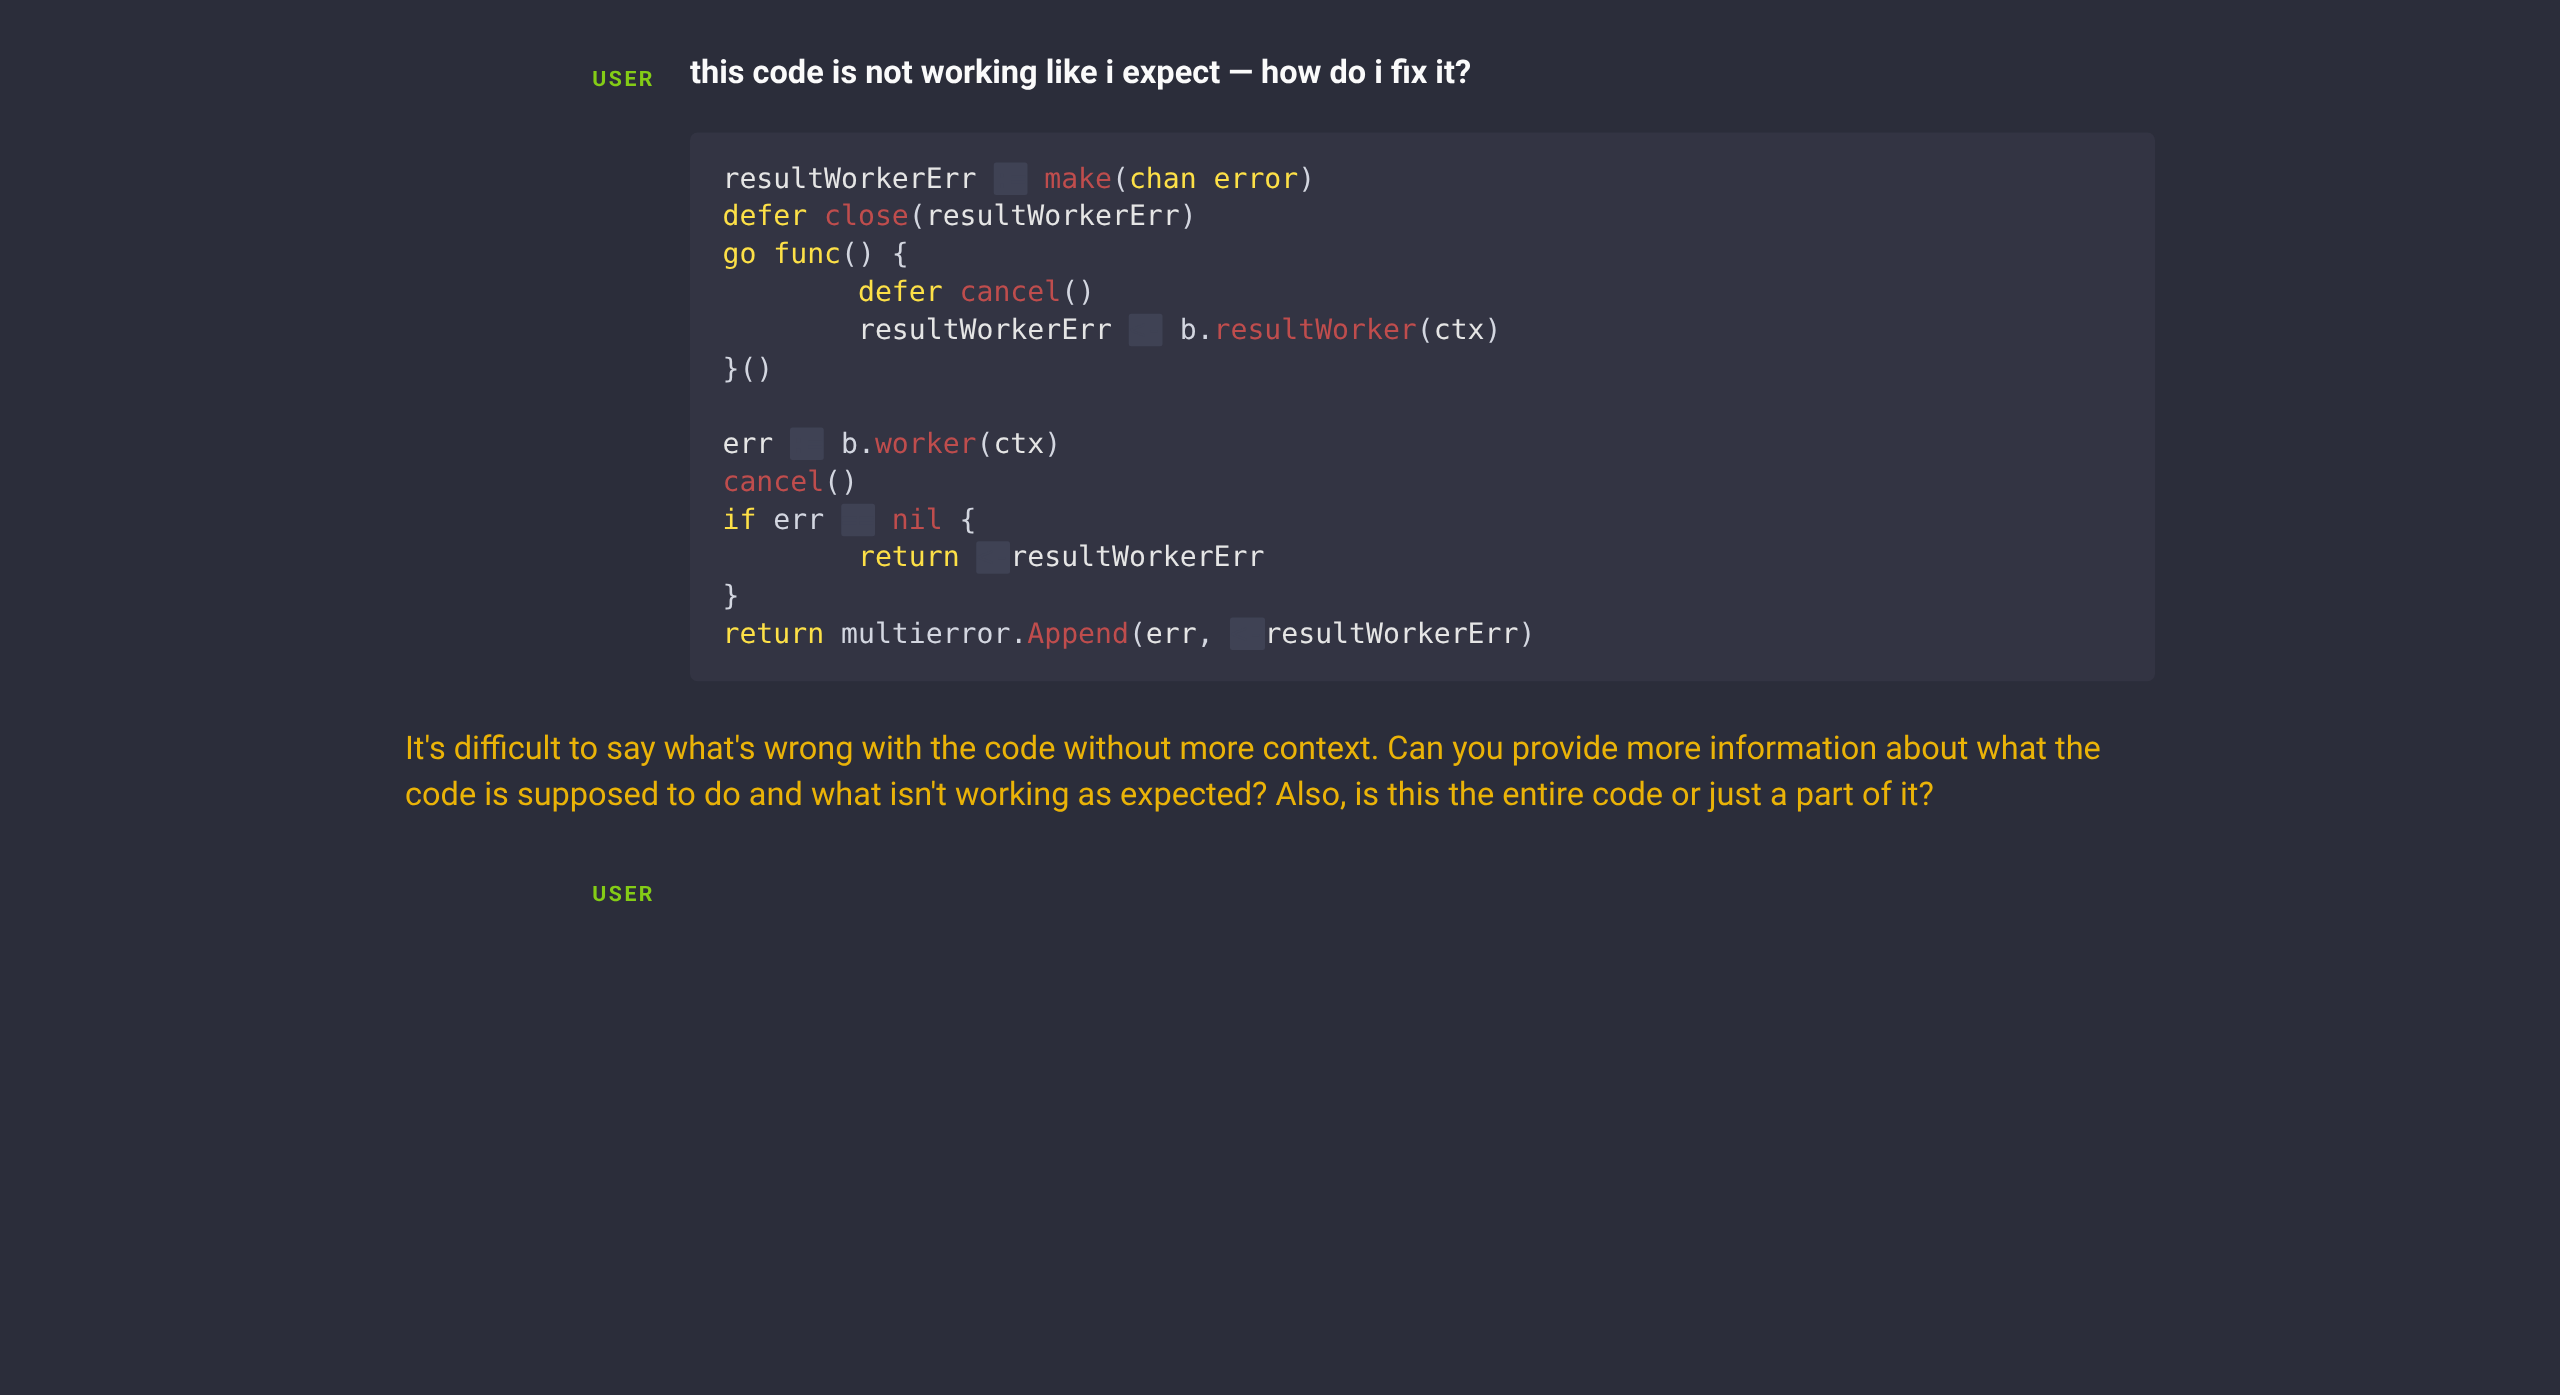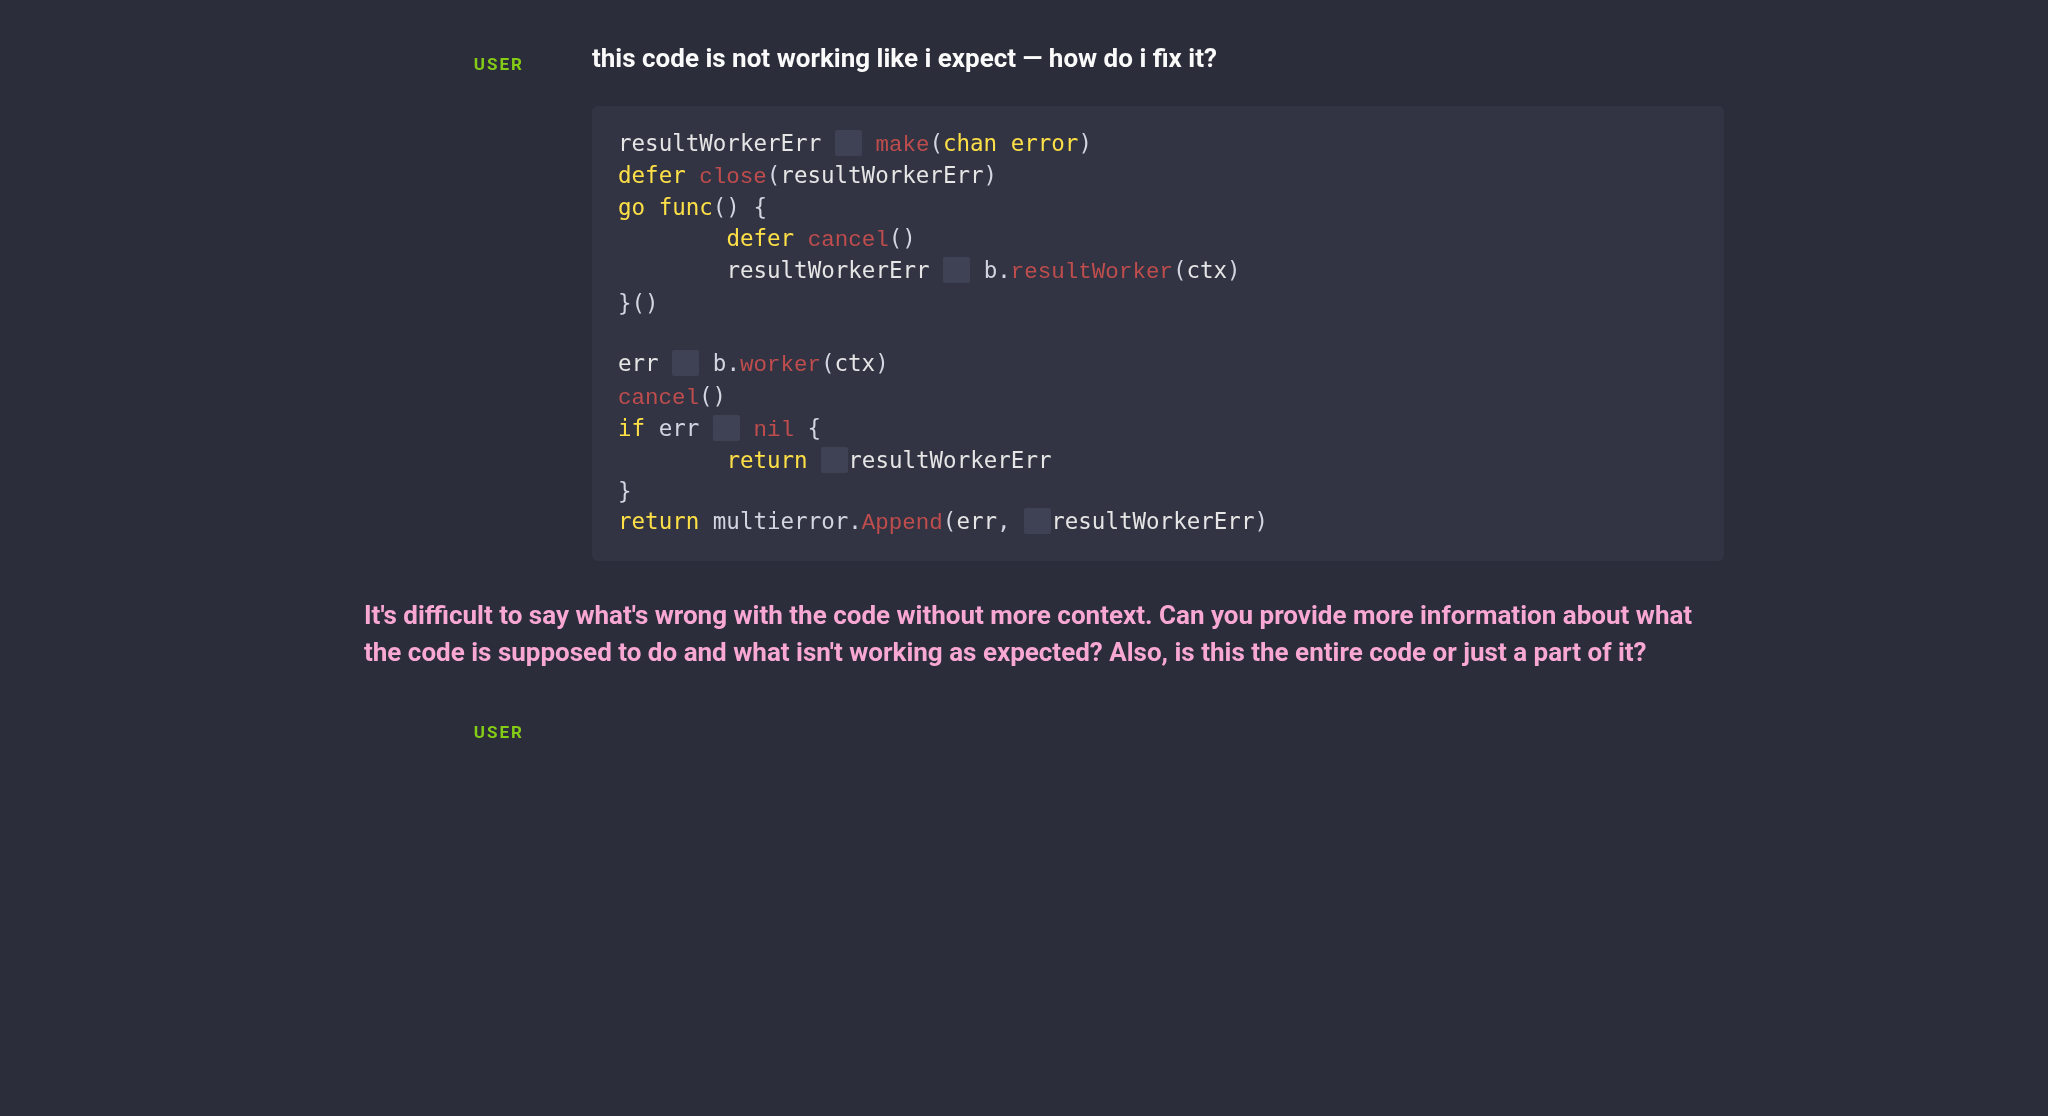--- a/index.html
+++ b/index.html
@@ -30,48 +30,47 @@
   .role-label {
     font-size: 17px;
     letter-spacing: 2px;
     font-weight: 700;
     color: #84cc16;
     text-transform: uppercase;
   }
   .msg-col {
     flex: 1;
     min-width: 0;
-    margin-left: 40px;
   }
   .user-text {
     font-weight: 700;
     color: #fafafa;
     font-size: 26px;
   }
   .assistant-text {
-    font-weight: 700;
-    color: #f9a8d4;
+    font-weight: 400;
+    color: #eab308;
     font-size: 26px;
   }
   .codeblock {
     background: #333443;
     border-radius: 6px;
     padding: 22px 26px;
     margin-top: 28px;
     font-family: ui-monospace, SFMono-Regular, Menlo, Monaco, Consolas, monospace;
     font-size: 22.5px;
     line-height: 1.35;
     white-space: pre;
     overflow-x: auto;
     color: #d3d6e0;
   }
   .tok-def  { color: #d3d6e0; }
   .tok-obox { color: #3f4254; background: #3f4254; border-radius: 2px; }
   .tok-kw   { color: #fde047; } 
-  .tok-fn   { color: #bf4d4d; font-family: Liberation Mono, monospace; } 
+  .tok-fn   { color: #bf4d4d; } 
   .tok-punc { color: #d3d6e0; }
   .tok-id   { color: #e5e5e5; }
   .codeblock .line { display: block; }
 </style>
 </head>
 <body>
 
 <div class="container">
 
   <div class="row">

